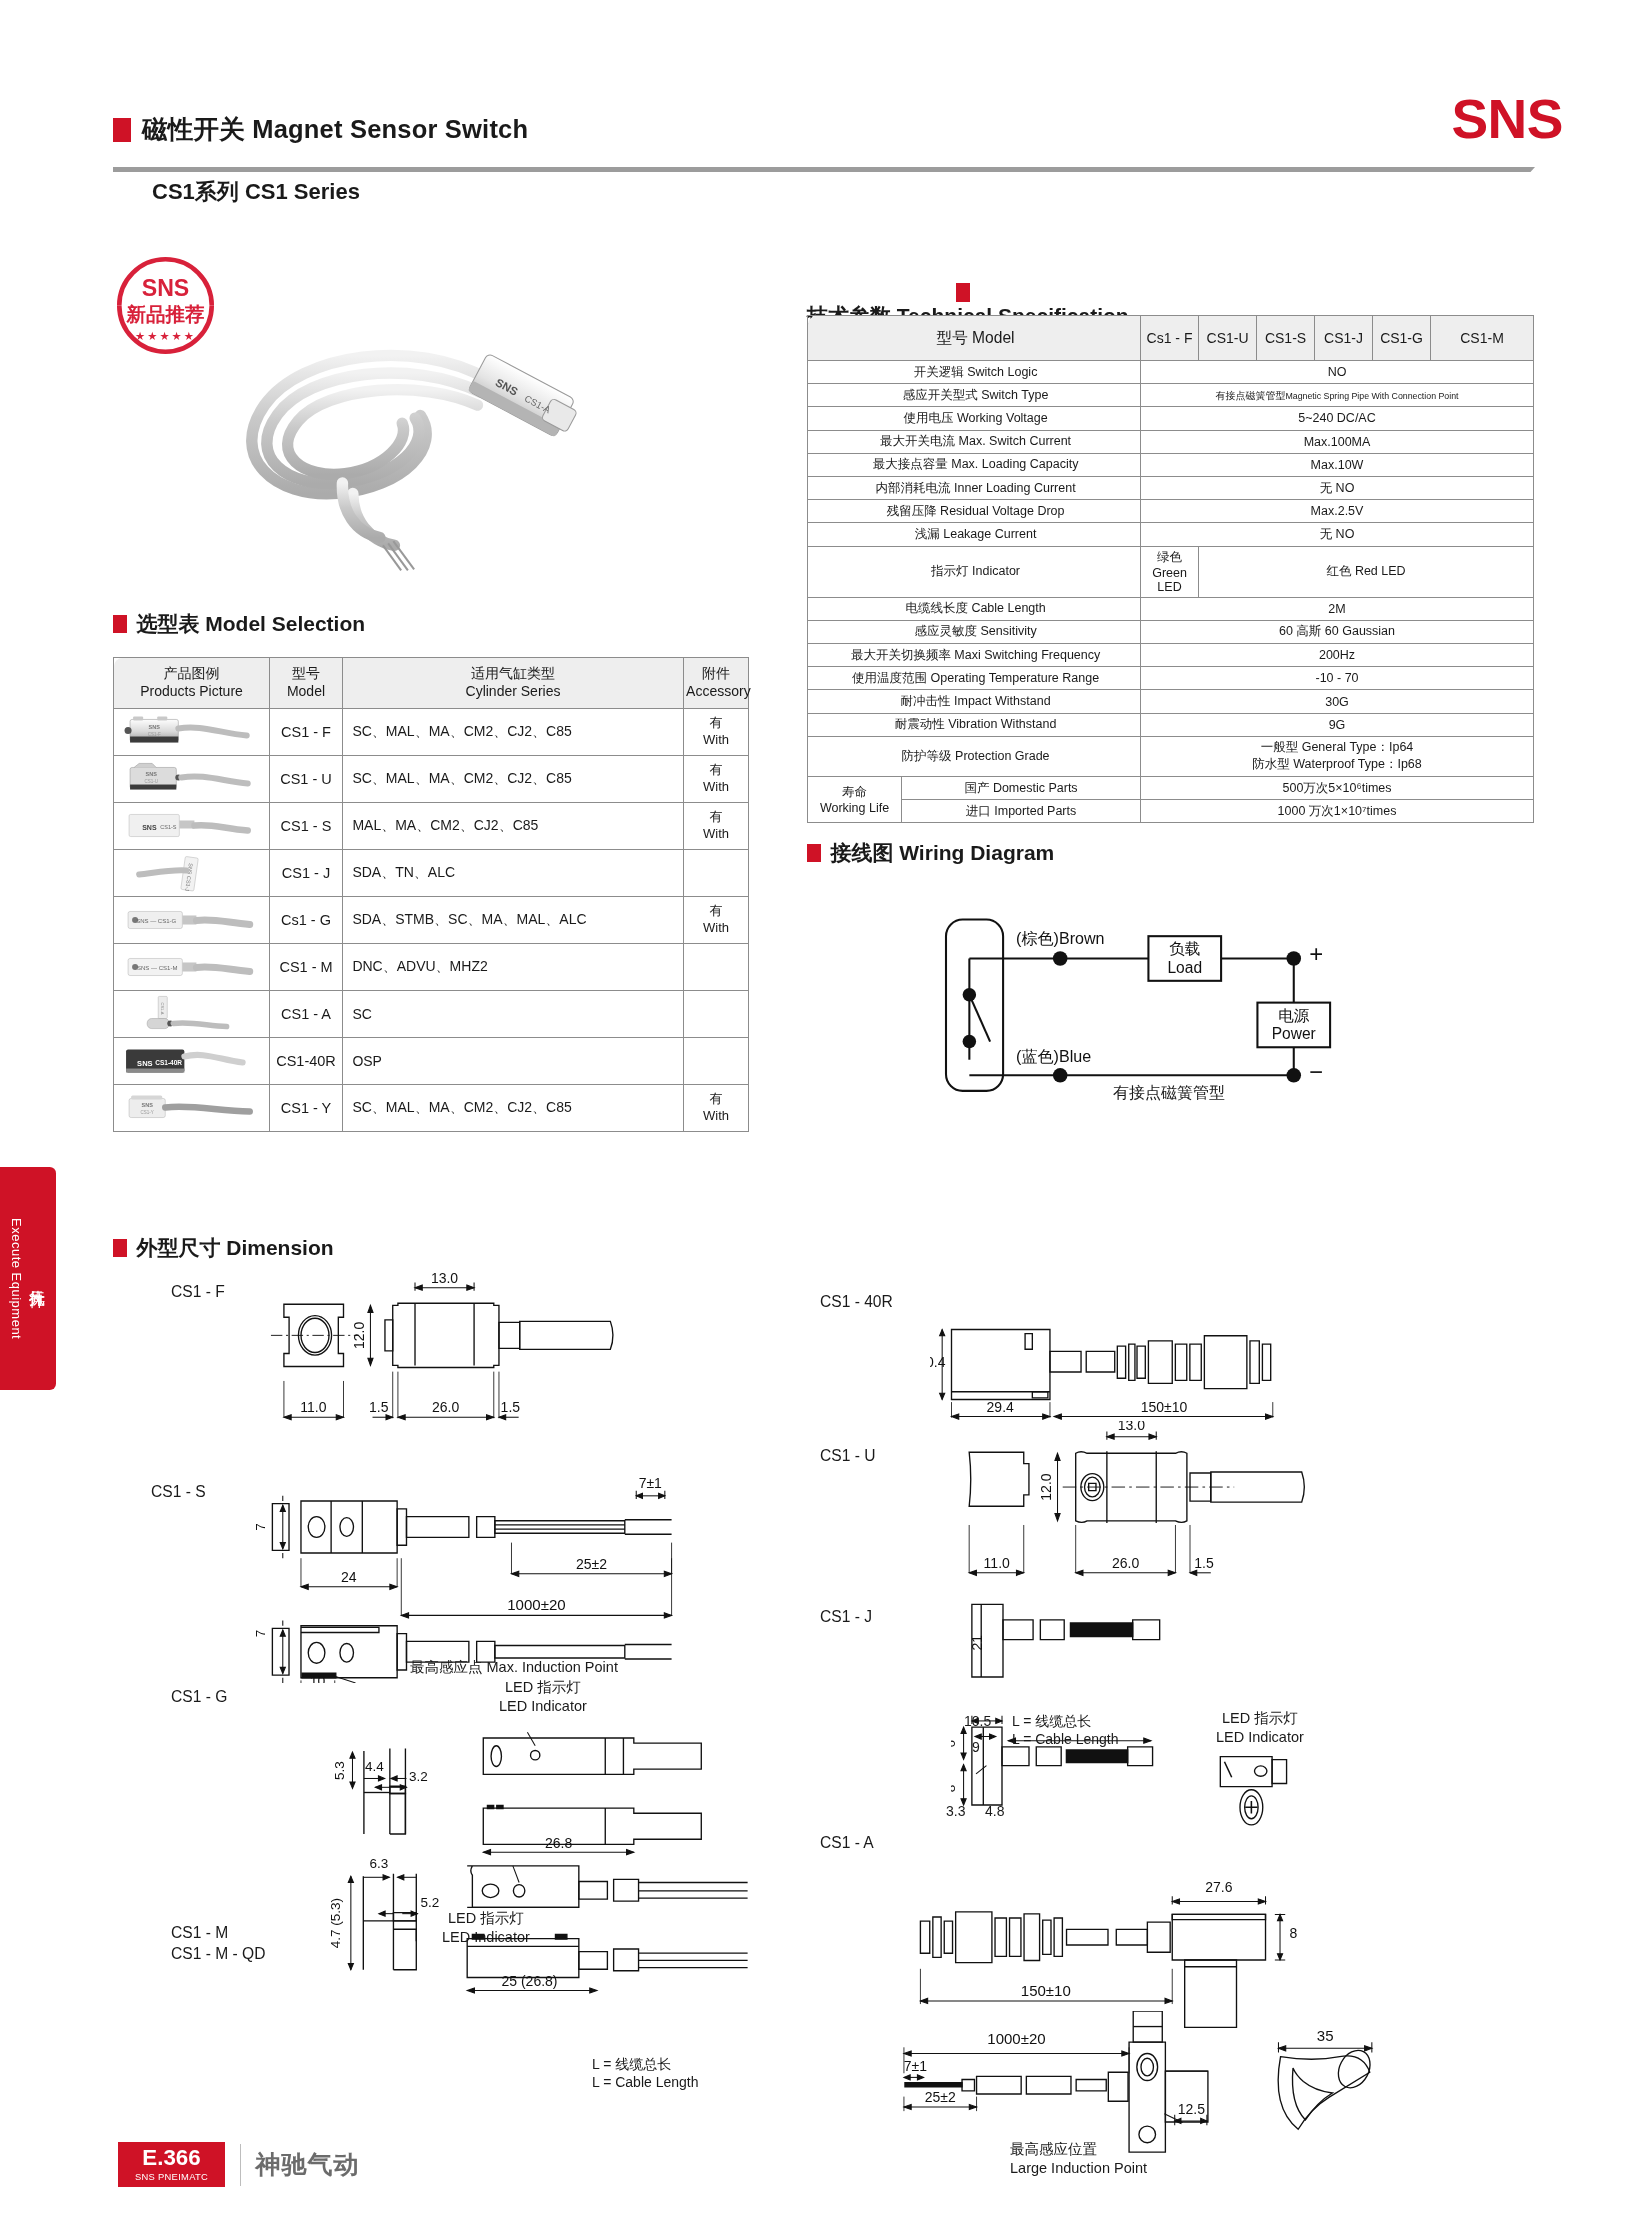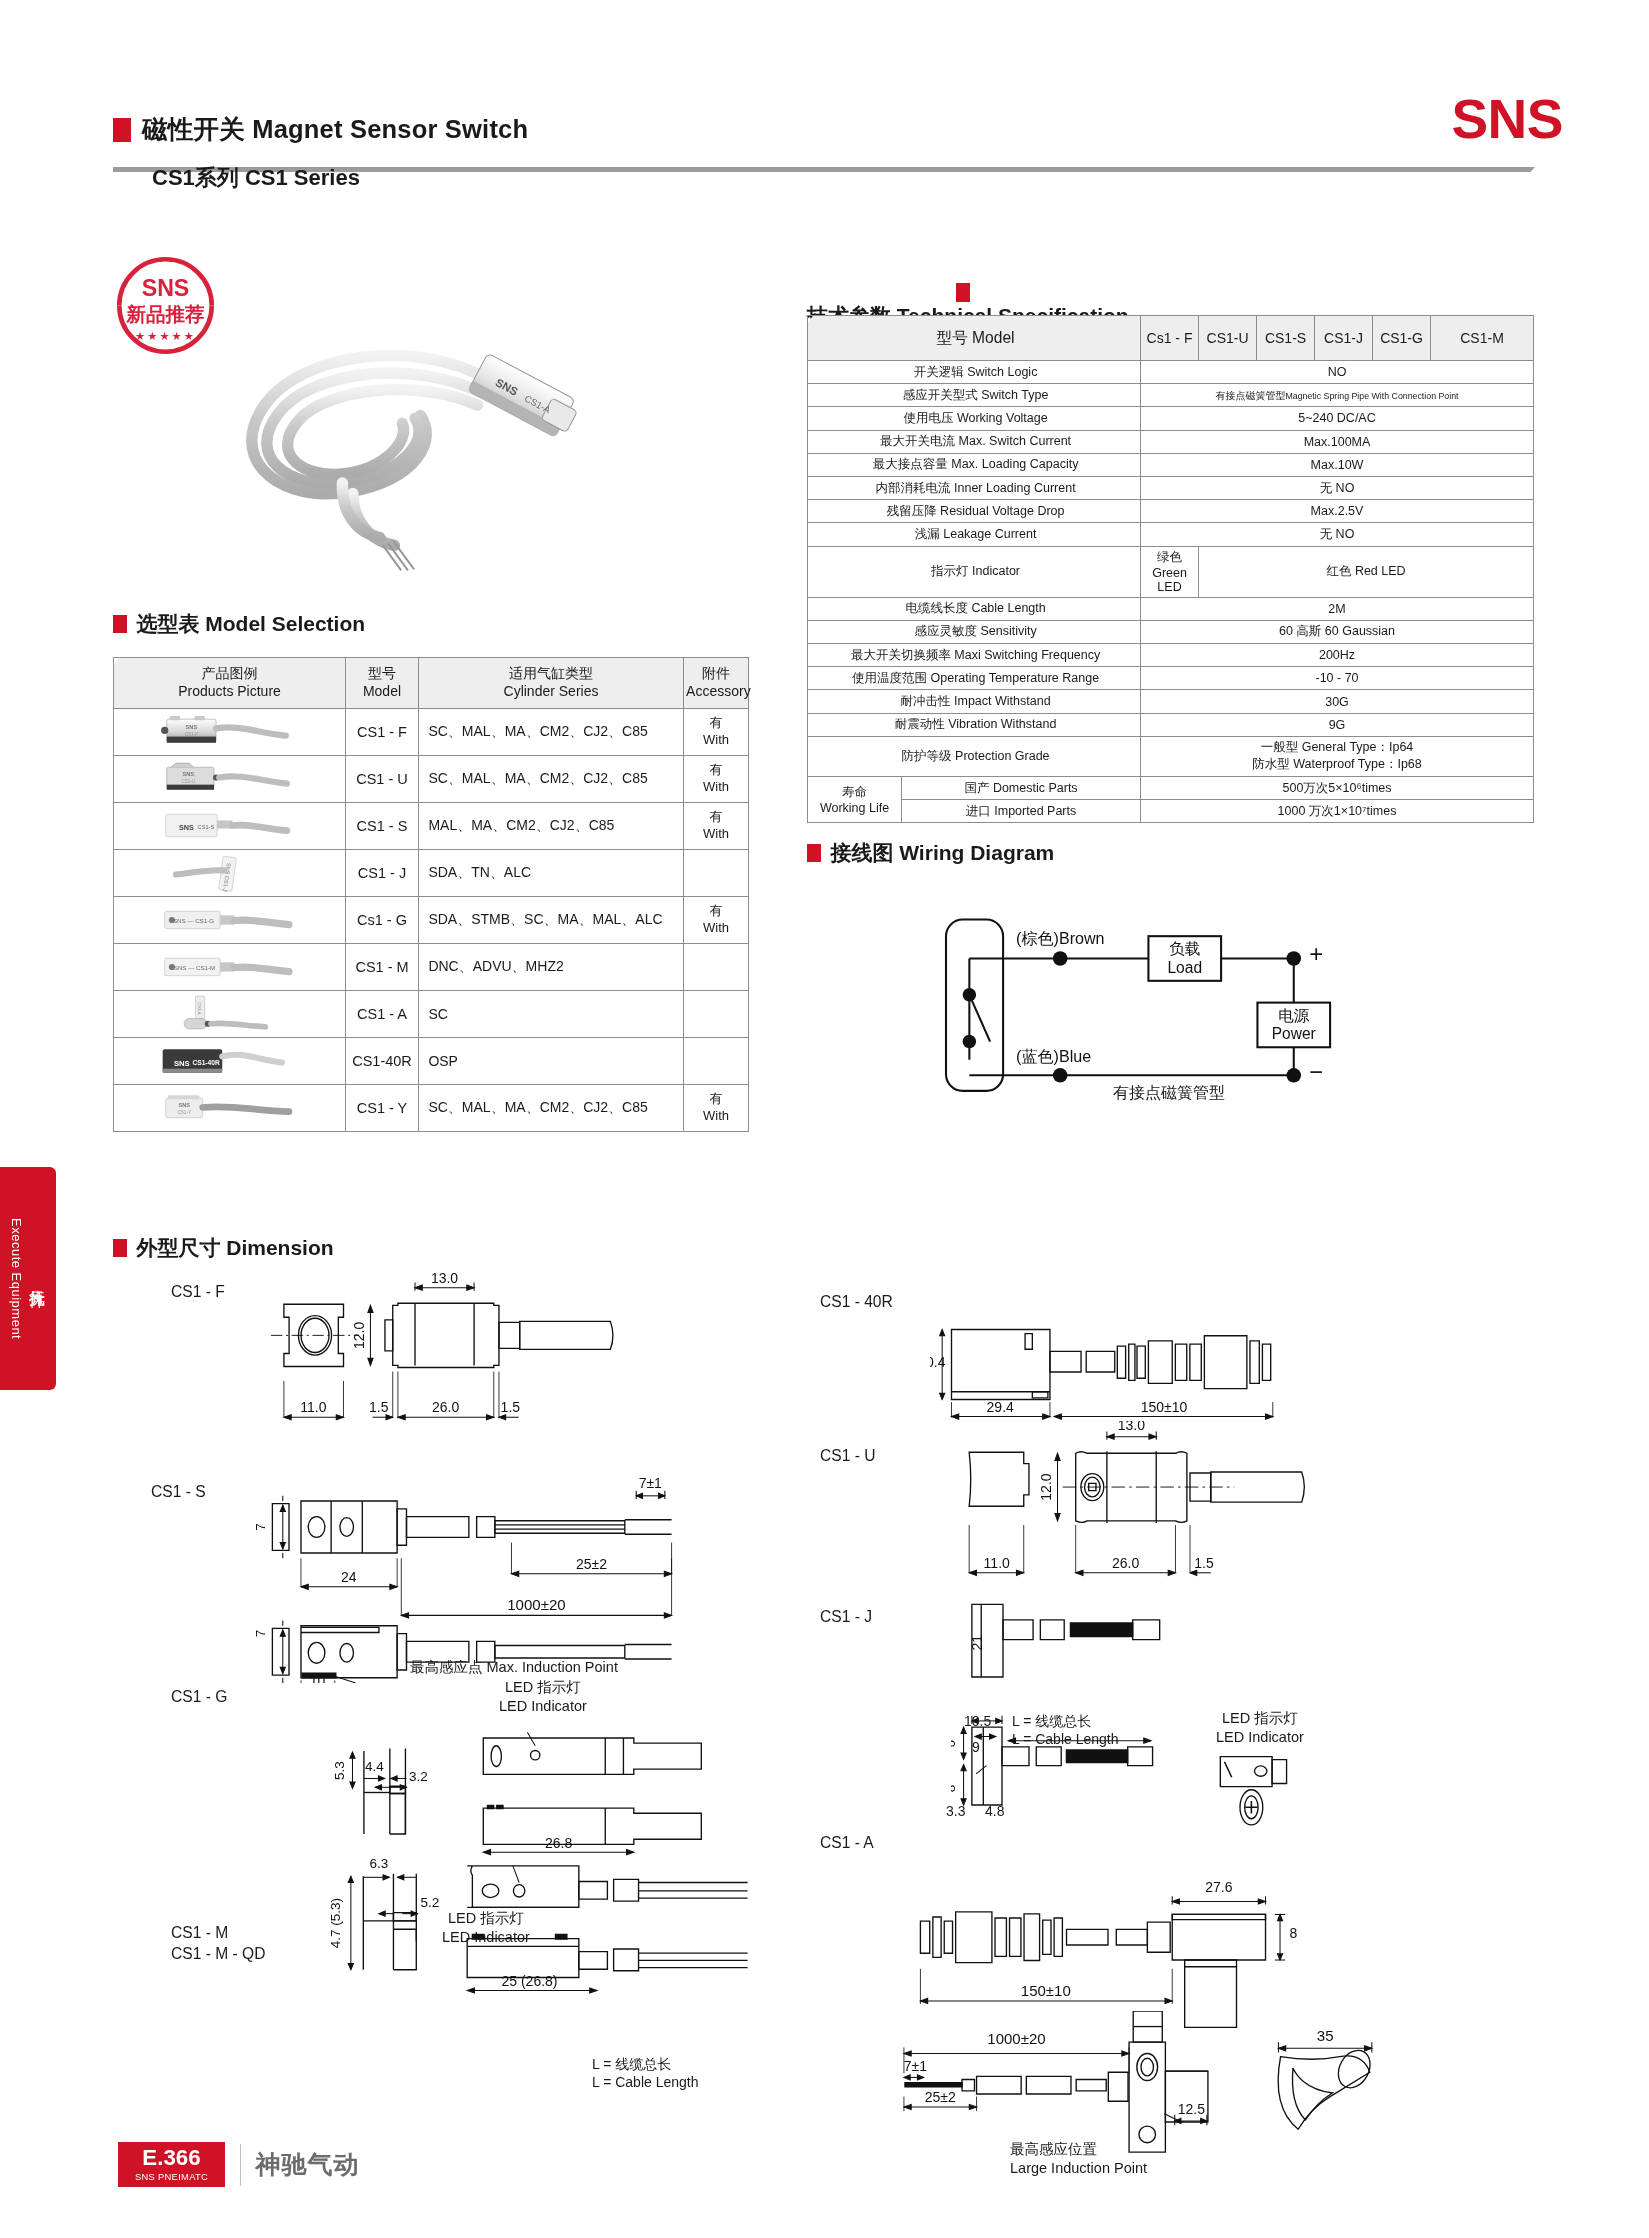--- a/index.html
+++ b/index.html
@@ -12,21 +12,21 @@
   .page { position: absolute; inset: 0; }
 
   
   .hdr-rule { position:absolute; left:113px; top:167px; width:1335px; height:4.7px; background:#9c9c9c; }
   .hdr-rule:after{ content:""; position:absolute; right:-87px; top:0; width:88px; height:4.7px;
       background:#9c9c9c; transform: skewX(-42deg); transform-origin: left top;}
   .redsq { background:#cf1226; display:inline-block; }
   .title-row { position:absolute; left:113px; top:112px; display:flex; align-items:center; }
   .title-row .redsq { width:17.7px; height:24px; margin-right:11.4px; }
   .title-main { font-size:25.5px; font-weight:600; letter-spacing:0.2px; white-space:nowrap;}
-  .subtitle { position:absolute; left:152px; top:163px; font-size:22px; font-weight:600; white-space:nowrap;}
+  .subtitle { position:absolute; left:152px; top:177px; font-size:22px; font-weight:600; white-space:nowrap;}
   .sns-logo { position:absolute; right:87px; top:92px; font-size:55px; font-weight:bold;
       color:#cf1226; letter-spacing:-0.5px; line-height:1; font-family:"Liberation Sans", sans-serif;}
 
   
   .sidetab { position:absolute; left:0px; top:1167px; width:56px; height:223px;
       background:#cf1226; border-radius:0 6.2px 6.2px 0; color:#fff; }
   .sidetab .inner { position:absolute; inset:0; display:flex; flex-direction:row-reverse;
       align-items:center; justify-content:center; gap:2.1px;}
   .vtxt { writing-mode: vertical-rl; text-orientation: upright; white-space:nowrap; }
   .vtxt.en { text-orientation: mixed; font-size:13px; letter-spacing:0.5px; }
@@ -51,21 +51,21 @@
   .tbl thead th { background:#eeeeee; font-weight:500; }
 
   
   .model-wrap { position:absolute; left:113px; top:657px; width:636px; }
   .model-tbl { width:100%; table-layout:fixed; }
   .model-tbl th { text-align:center; font-size:14px; line-height:1.25; padding:7.3px 2.1px; }
   .model-tbl td { text-align:center; font-size:14.5px; }
   .model-tbl td.pic { padding:2.1px; height:47px;}
   .model-tbl td.series { text-align:left; padding-left:9.4px; font-size:14px; }
   .model-tbl td.acc { font-size:13px; line-height:1.3; }
-  .col-pic{width:232px;} .col-model{width:73px;} .col-acc{width:65px;}
+  .col-pic{width:156px;} .col-model{width:73px;} .col-acc{width:65px;}
   .prod-svg { width:100%; height:38px; display:block; }
   .rounded-tl { border-top-left-radius:8.3px; }
   .rounded-bl { border-bottom-left-radius:8.3px; }
 
   
   .spec-wrap { position:absolute; left:807px; top:315px; width:727px; }
   .spec-tbl { width:100%; table-layout:fixed; }
   .spec-tbl td { font-size:12.5px; padding:2.6px 4.2px; }
   .spec-tbl td.lbl { text-align:center; padding-left:7.3px; }
   .spec-tbl td.val { text-align:center; }

